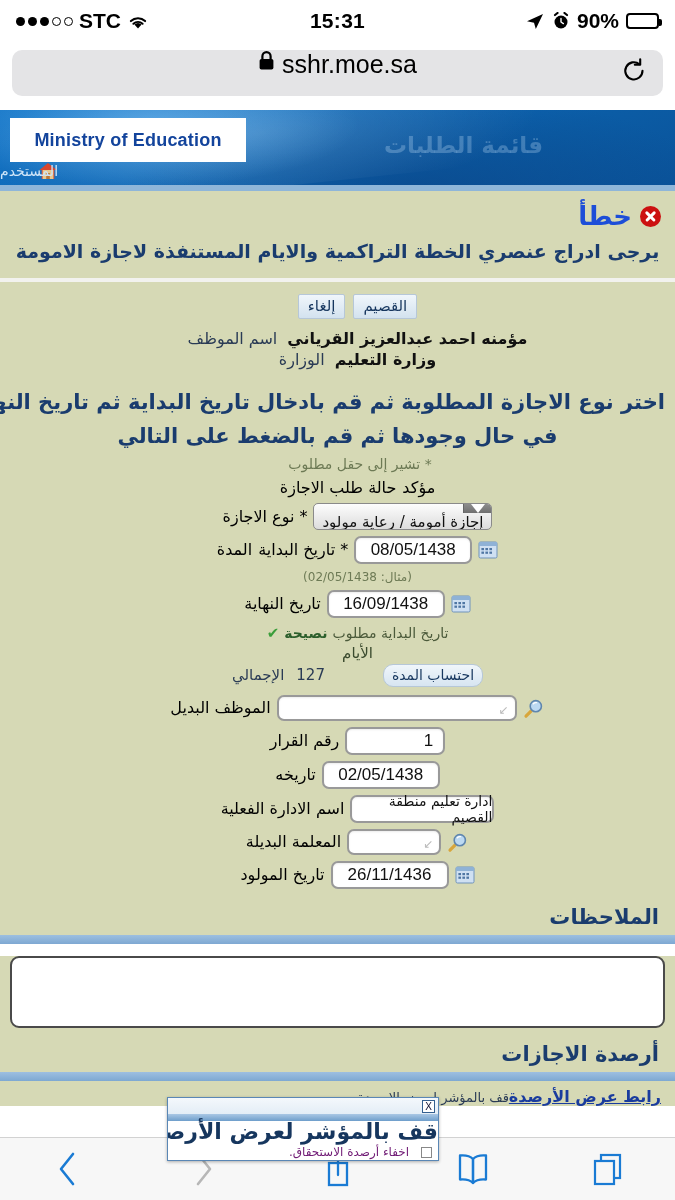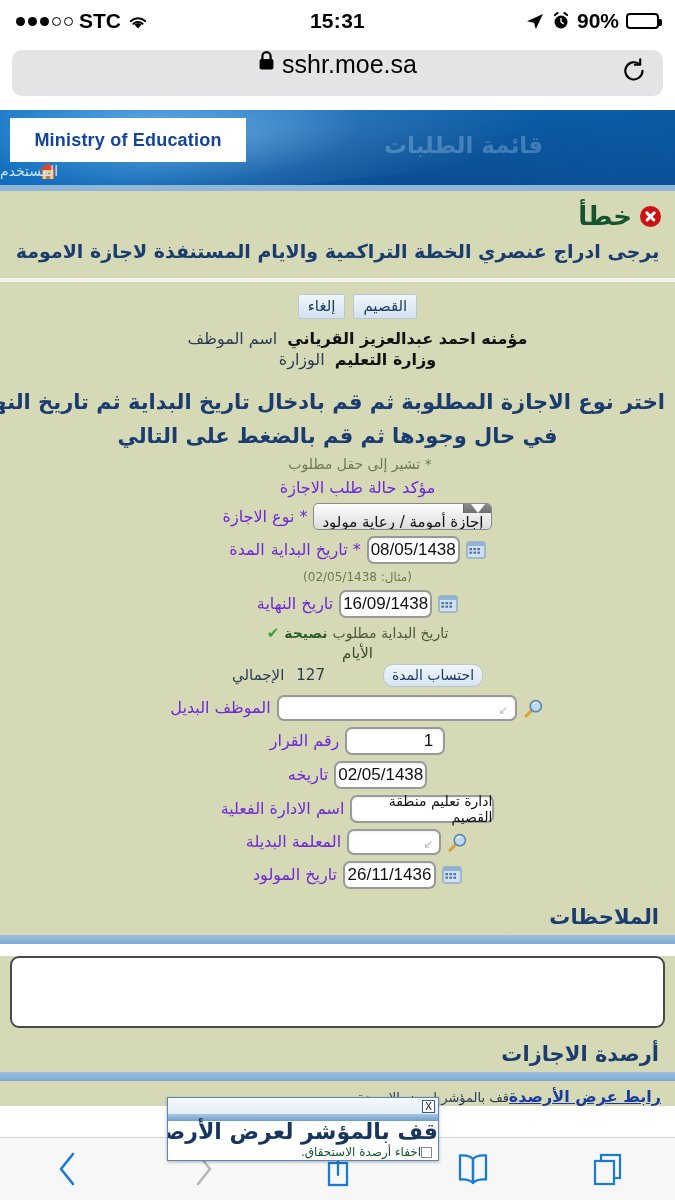--- a/index.html
+++ b/index.html
@@ -74,21 +74,21 @@
     direction: rtl; padding-right: 4px;
   }
   .home-icon { width: 20px; height: 20px; display: block; }
   .navstrip .navlabel { font-size: 14px; color: #cfe5f8; white-space: nowrap; margin-right: -26px; }
 
   .banner-underline { height: 6px; background: #8fb6d9; }
 
   
   .errorbox { background: #d6d9b5; padding: 10px 12px 16px; }
   .err-head { display: flex; align-items: center; justify-content: flex-start; gap: 8px; padding-right: 2px; }
-  .err-title { color: #14532d; font-size: 26px; font-weight: bold; }
+  .err-title { color: #1d4ed8; font-size: 26px; font-weight: bold; }
   .err-x { width: 21px; height: 21px; border-radius: 50%; background: #cc1111; position: relative; flex: 0 0 auto; }
   .err-x::before, .err-x::after {
     content:""; position:absolute; left:4px; top:9.5px; width:13px; height:2.6px; background:#fff; border-radius:2px;
   }
   .err-x::before { transform: rotate(45deg); }
   .err-x::after { transform: rotate(-45deg); }
   .err-msg { margin-top: 9px; text-align: center; color: #1a3c6e; font-size: 19px; font-weight: bold; }
 
   .thin-sep { height: 4px; background: #f2f2ee; }
 
@@ -115,29 +115,29 @@
 
   .instructions {
     text-align: center; color: #1a3c6e; font-size: 21px; font-weight: bold;
     line-height: 1.45; margin: 18px 0 4px; white-space: nowrap;
   }
   .req-note { text-align: center; color: #6d7a55; font-size: 14px; margin: 4px 0 6px; padding-left: 45px; }
 
   
   .form { padding-left: 40px; }
   .frow { display: flex; align-items: center; justify-content: center; gap: 6px; margin-bottom: 6px; }
-  .flabel { font-size: 16px; color: #6d28d9; white-space: nowrap; text-align: left; }
+  .flabel { font-size: 16px; color: #000000; white-space: nowrap; text-align: left; }
 
   .inp {
     background: #fff; border: 2px solid #999; border-radius: 7px;
     height: 28px; display: flex; align-items: center; justify-content: center;
     font-size: 17px; color: #111; font-family: "Liberation Sans", sans-serif;
     box-shadow: inset 0 1px 2px rgba(0,0,0,.08);
   }
-  .inp.date { width: 93px; }
+  .inp.date { width: 118px; }
   .inp.num { width: 100px; justify-content: flex-start; padding-right: 10px; }
   .inp.wide { width: 144px; font-size: 14px; font-family: "DejaVu Sans", sans-serif; }
   .inp.search-field { width: 240px; height: 26px; position: relative; }
   .inp.search-small { width: 94px; height: 26px; position: relative; }
   .inp .cursor-mark { position: absolute; right: 6px; top: 6px; font-size: 12px; color: #bbb; }
 
   .dropdown {
     display: flex; align-items: stretch; height: 27px; border: 1px solid #8a8a8a; border-radius: 5px; overflow: hidden;
     background: linear-gradient(#fdfdfd, #dcdcdc);
     flex-direction: column;
@@ -183,21 +183,21 @@
     background: #fff; border: 1px solid #5a87b5; overflow: hidden; z-index: 30;
     box-shadow: 0 1px 3px rgba(0,0,0,.3);
   }
   .popup-top { height: 16px; background: linear-gradient(#f4f8fc, #e3edf6); display: flex; align-items: center; padding: 0 3px; }
   .popup-x {
     width: 13px; height: 13px; border: 1px solid #335f8f; background: #fff;
     font-size: 10px; line-height: 11px; text-align: center; color: #113; font-family: "Liberation Sans", sans-serif;
   }
   .popup-bar { height: 7px; background: linear-gradient(#a9c7e4, #6e9ecb); }
   .popup-title { font-size: 22px; color: #16365e; font-weight: bold; text-align: center; margin-top: -2px; white-space: nowrap; }
-  .popup-chk { display: flex; align-items: center; gap: 0; font-size: 12px; color: #14532d; padding: 1px 6px 0 0; }
+  .popup-chk { display: flex; align-items: center; gap: 12px; font-size: 12px; color: #701a75; padding: 1px 6px 0 0; }
   .popup-chk .box { width: 11px; height: 11px; border: 1px solid #888; background: #fff; }
 
   
   .toolbar {
     position: absolute; left: 0; bottom: 0; width: 675px; height: 63px;
     background: #f7f7f7; border-top: 1px solid #d2d2d2;
     display: flex; align-items: center; justify-content: space-around; direction: ltr;
   }
   .tb-btn { display: flex; align-items: center; justify-content: center; width: 60px; height: 46px; }
 </style>

